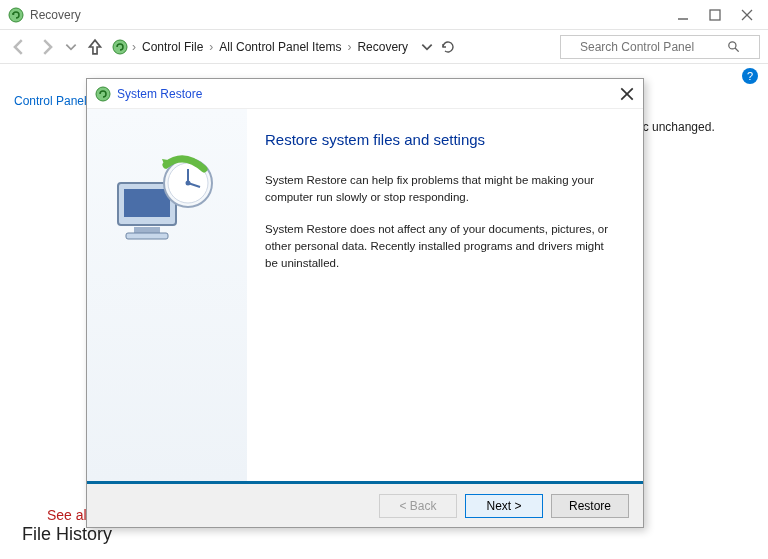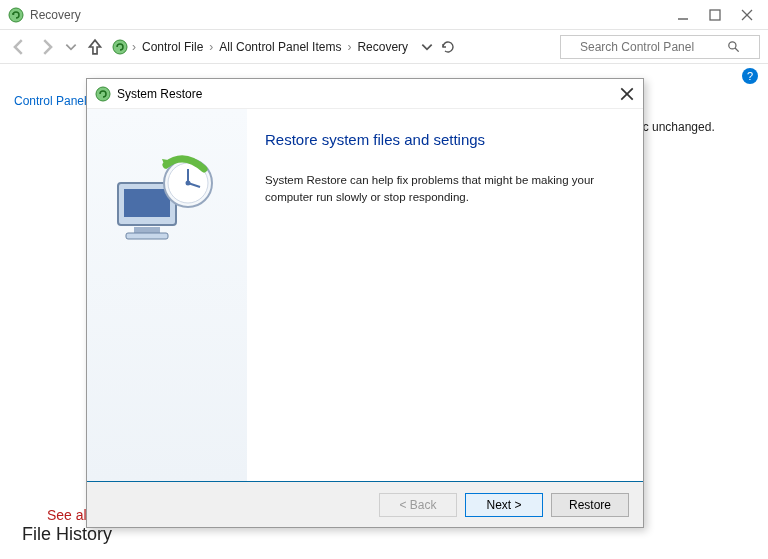--- a/index.html
+++ b/index.html
@@ -71,35 +71,35 @@
       background:#fff;
       border:1px solid #999;
       box-shadow: 3px 3px 8px rgba(0,0,0,0.2);
       display:flex; flex-direction:column;
     }
     .dialog-titlebar {
       height: 30px; display:flex; align-items:center; padding:0 8px;
       border-bottom: 1px solid #eee;
     }
     .dialog-titlebar .dicon { width:16px; height:16px; margin-right:6px; }
-    .dialog-titlebar .dtitle { flex:1; font-size:12px; color:#000000; }
+    .dialog-titlebar .dtitle { flex:1; font-size:12px; color:#1d4ed8; }
     .dialog-titlebar .close { width:16px; height:16px; color:#333; }
     .dialog-body { flex:1; display:flex; }
     .dialog-sidebar {
       width: 160px;
       background: linear-gradient(to bottom, #f7fafd, #eef3f8);
       display:flex; align-items:flex-start; justify-content:center;
       padding-top: 46px;
     }
     .restore-img { width: 110px; height: 90px; position:relative; }
     .dialog-main { flex:1; padding: 22px 26px 13px 18px; }
     .dialog-main h2 { font-size: 15px; font-weight:400; color:#003399; margin-bottom: 24px; }
     .dialog-main p { font-size: 11.5px; color:#222; line-height:1.45; margin-bottom: 16px; }
     .dialog-buttons {
-      height: 46px; background:#f0f0f0; border-top:1px solid #0369a1;
+      height: 46px; background:#f0f0f0; border-top:3px solid #0369a1;
       display:flex; align-items:center; justify-content:flex-end; gap:8px; padding:0 14px;
     }
     .btn {
       min-width: 78px; height:24px; font-size:12px; background:#e5e5e5;
       border:1px solid #adadad; color:#000000; display:flex; align-items:center; justify-content:center;
       padding: 0 10px;
     }
     .btn.disabled { color:#9b9b9b; background:#efefef; border-color:#cfcfcf; }
     .btn.primary { border:1.5px solid #0078d7; background:#e5f1fb; }
   </style>
@@ -242,20 +242,21 @@
           <circle cx="76" cy="28" r="2.5" fill="#4a6ea8"></circle>
 
           <path d="M54 10 Q 72 -4 92 14" fill="none" stroke="#66bb44" stroke-width="7" stroke-linecap="round"></path>
           <path d="M50 4 L54 14 L62 6 Z" fill="#66bb44"></path>
         </svg>
       </div>
     </div>
     <div class="dialog-main">
       <h2>Restore system files and settings</h2>
       <p>System Restore can help fix problems that might be making your computer run slowly or stop responding.</p>
+      <p>System Restore does not affect any of your documents, pictures, or other personal data. Recently installed programs and drivers might be uninstalled.</p>
     </div>
   </div>
   <div class="dialog-buttons">
     <div class="btn disabled">&lt; Back</div>
     <div class="btn primary">Next &gt;</div>
     <div class="btn">Restore</div>
   </div>
 </div>
 
 </body></html>

